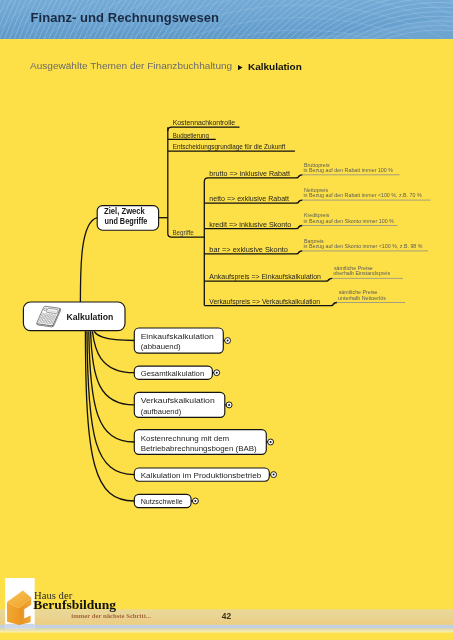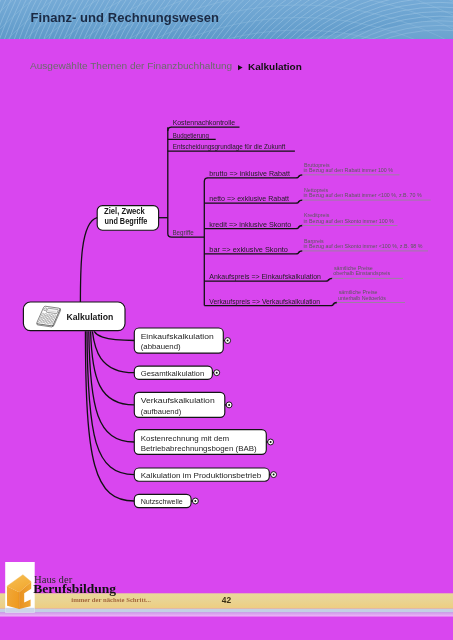--- a/index.html
+++ b/index.html
@@ -1,18 +1,18 @@
 <!DOCTYPE html>
 <html><head>
 <meta charset="utf-8">
 <title>Finanz- und Rechnungswesen</title>
 <style>
   html,body{margin:0;padding:0;}
   body{width:453px;height:640px;background:#ffffff;font-family:"Liberation Sans",sans-serif;overflow:hidden;position:relative;}
-  #page{position:absolute;left:0;top:0;width:453px;height:640px;overflow:hidden;background:#d946ef;}
+  #page{position:absolute;left:0;top:0;width:453px;height:640px;overflow:hidden;background:#fde047;}
 
   
   #header{position:absolute;left:0;top:0;width:453px;height:39px;overflow:hidden;}
   #header svg{position:absolute;left:0;top:0;}
   #header-title{position:absolute;left:30.6px;top:10.6px;font-size:13px;font-weight:bold;color:#1b2a44;
                 letter-spacing:0.05px;z-index:4;line-height:14px;}
 
   
   #breadcrumb{position:absolute;left:29.5px;top:56px;width:340px;height:22px;}
   .cb1{font-family:"Liberation Sans",sans-serif;font-size:9.4px;fill:#6b6b6b;}
@@ -23,21 +23,21 @@
   #diagram svg{position:absolute;left:0;top:0;}
   .ln{fill:none;stroke:#111;stroke-width:1.3;}
   .ln2{fill:none;stroke:#8e8e8e;stroke-width:0.8;}
   .lbl{font-family:"Liberation Sans",sans-serif;font-size:7.6px;fill:#1d1d1d;}
   .lbl2{font-family:"Liberation Sans",sans-serif;font-size:7.6px;fill:#3c3c3c;}
   .note{font-family:"Liberation Sans",sans-serif;font-size:5.3px;fill:#5a5a5a;}
   .bold{font-family:"Liberation Sans",sans-serif;font-size:8.2px;font-weight:bold;fill:#181818;}
   .bold2{font-family:"Liberation Sans",sans-serif;font-size:9.8px;font-weight:bold;fill:#181818;}
 
   
-  #footer{position:absolute;left:0;bottom:16px;width:363px;height:62px;}
+  #footer{position:absolute;left:0;bottom:0;width:363px;height:62px;}
   #footer svg{position:absolute;left:0;top:0;}
   .lg1{font-family:"Liberation Serif",serif;font-size:9.4px;fill:#2b2b2b;}
   .lg2{font-family:"Liberation Serif",serif;font-size:12.6px;font-weight:bold;fill:#121212;}
   .lg3{font-family:"Liberation Serif",serif;font-size:5.4px;font-weight:bold;fill:#a4683c;}
   .pnum{font-family:"Liberation Sans",sans-serif;font-size:8.4px;font-weight:bold;fill:#3d3013;}
 </style>
 </head>
 <body>
 
 <div id="page">

